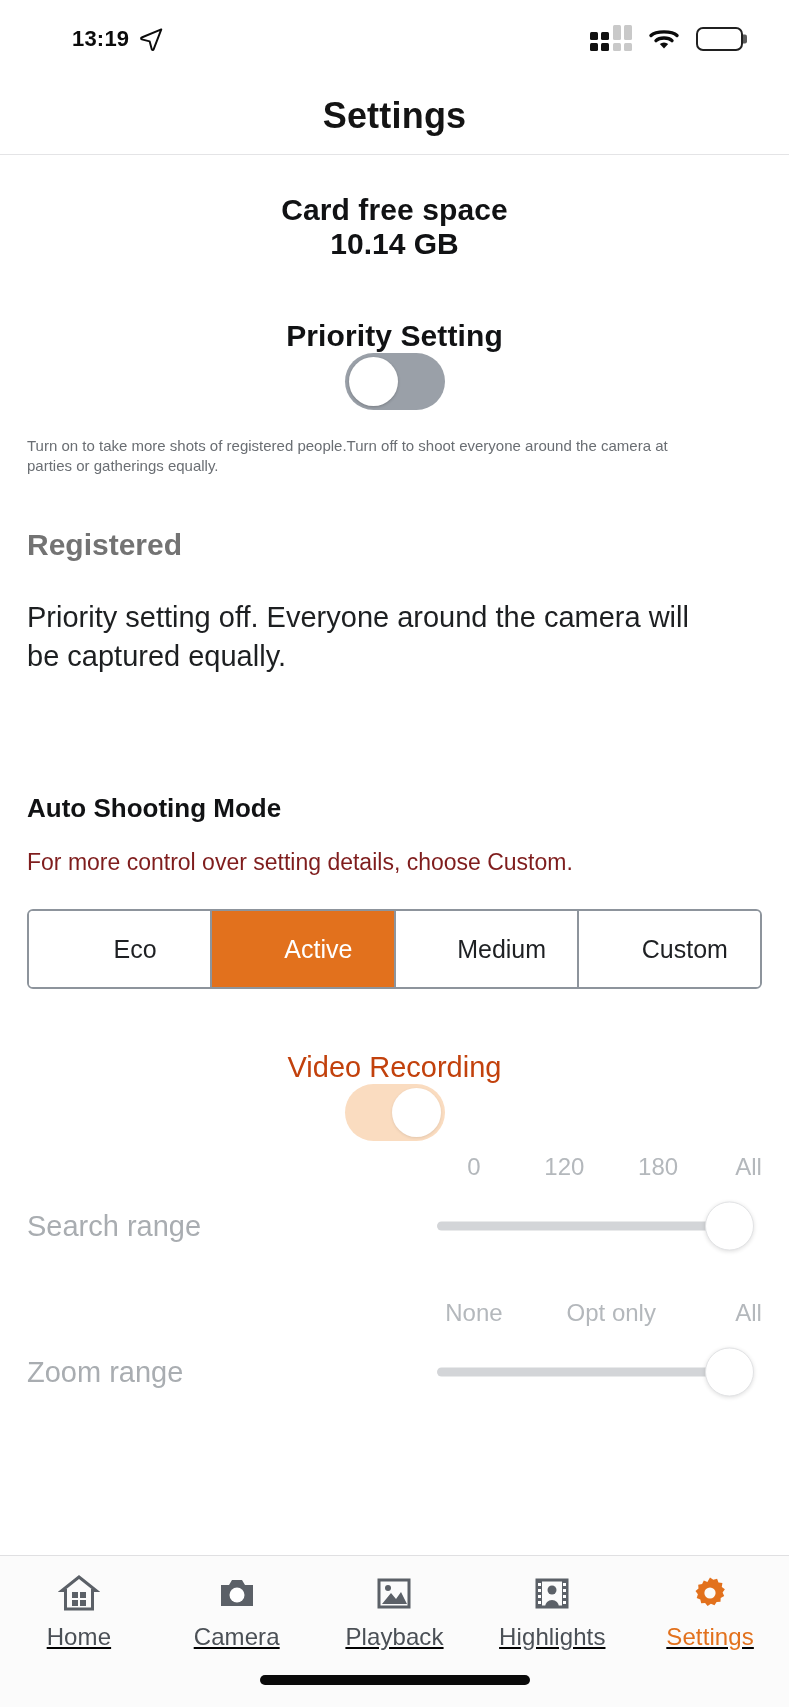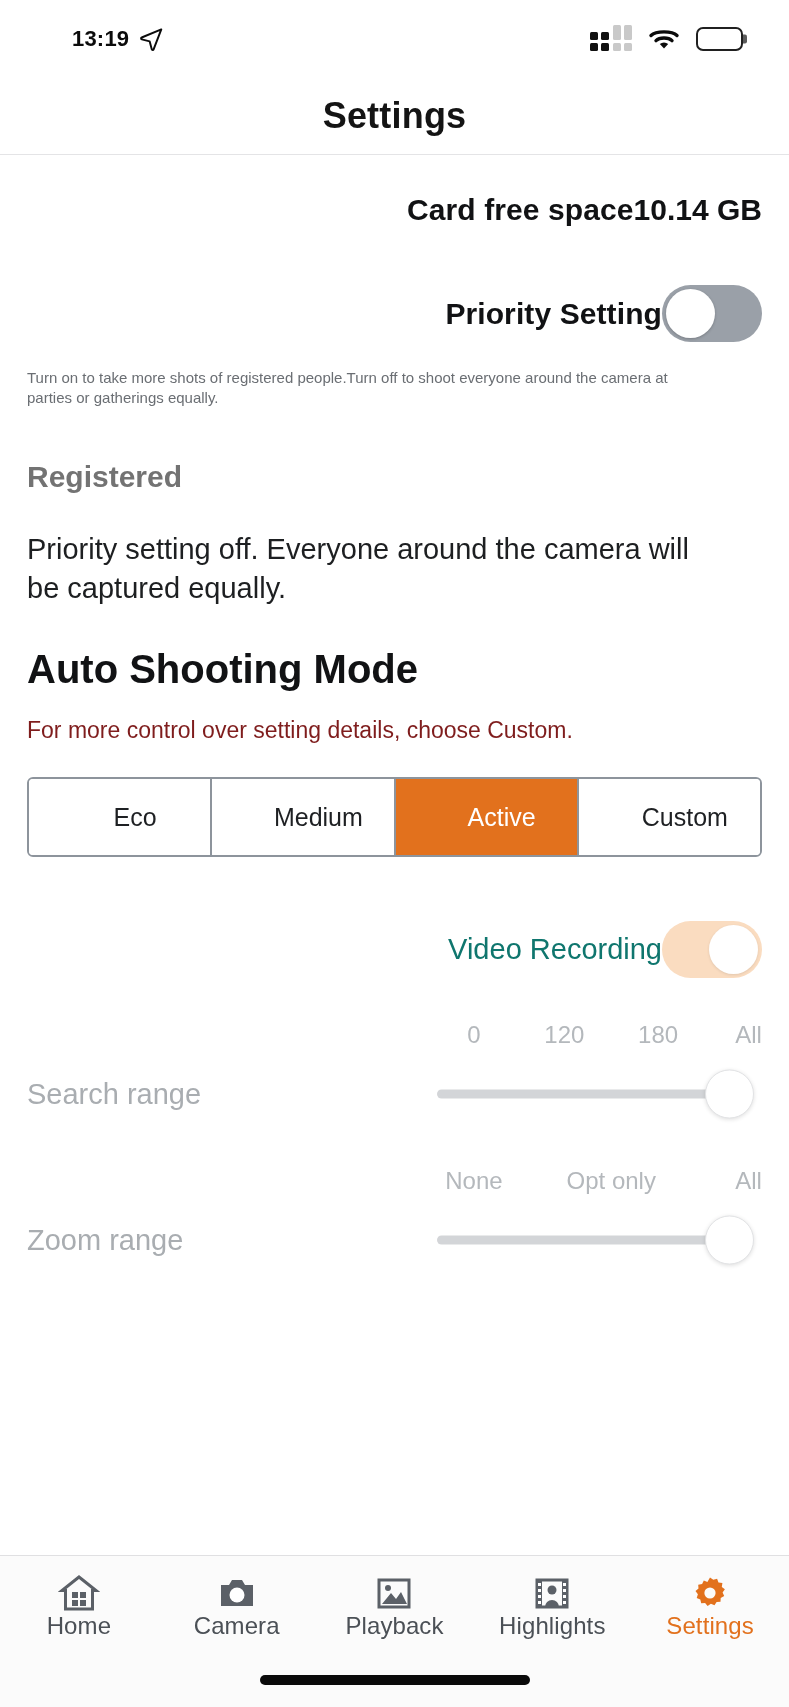--- a/index.html
+++ b/index.html
@@ -88,21 +88,22 @@
     left: 0; right: 0;
     bottom: 152px;
     background: #ffffff;
     overflow: hidden;
     padding: 0 27px;
   }
 
   .row {
     display: flex;
     align-items: center;
-    justify-content: flex-end;
+    justify-content: space-between;
+    flex-direction: column;
   }
 
   .row-card-space { margin-top: 38px; }
   .label-strong {
     font-size: 30px;
     font-weight: 700;
     color: #111214;
     letter-spacing: 0.1px;
   }
   .value-strong {
@@ -150,22 +151,22 @@
   }
   .registered-body {
     margin-top: 36px;
     font-size: 29px;
     line-height: 1.33;
     color: #1d1f21;
     max-width: 690px;
   }
 
   .heading-auto {
-    margin-top: 40px;
-    font-size: 40px;
+    margin-top: 118px;
+    font-size: 26px;
     font-weight: 700;
     color: #111214;
   }
   .auto-desc {
     margin-top: 25px;
     font-size: 23px;
     color: #7f1d1d;
   }
 
   
@@ -197,21 +198,21 @@
 
   
   .disabled-block { opacity: 1; }
 
   .row-video {
     margin-top: 62px;
     height: 60px;
   }
   .label-muted {
     font-size: 29px;
-    color: #0f766e;
+    color: #c2410c;
   }
 
   
   .slider-group { margin-top: 42px; }
   .tick-row {
     display: flex;
     position: relative;
     height: 32px;
     margin-left: 400px;
     margin-right: 0;
@@ -274,20 +275,22 @@
     border-top: 1px solid #e0e0e2;
     display: flex;
     align-items: flex-start;
     padding-top: 18px;
   }
   .tab {
     flex: 1;
     display: flex;
     flex-direction: column;
     align-items: center;
+    gap: 11px;
+    text-decoration: underline;
   }
   .tab-icon { width: 42px; height: 38px; display:block; }
   .tab-label {
     font-size: 24px;
     color: #4b5056;
     letter-spacing: 0.1px;
   }
   .tab.selected .tab-label { color: #e2711d; }
 
   .home-indicator {
@@ -366,22 +369,22 @@
     <div class="desc">Turn on to take more shots of registered people.Turn off to shoot everyone around the camera at parties or gatherings equally.</div>
 
     <div class="heading-registered">Registered</div>
     <div class="registered-body">Priority setting off. Everyone around the camera will be captured equally.</div>
 
     <div class="heading-auto">Auto Shooting Mode</div>
     <div class="auto-desc">For more control over setting details, choose Custom.</div>
 
     <div class="segmented">
       <div class="seg">Eco</div>
+      <div class="seg active">Active</div>
       <div class="seg">Medium</div>
-      <div class="seg active">Active</div>
       <div class="seg">Custom</div>
     </div>
 
     <div class="disabled-block">
 
       <div class="row row-video">
         <span class="label-muted">Video Recording</span>
         <span class="toggle on-disabled">
           <span class="knob"></span>
         </span>

